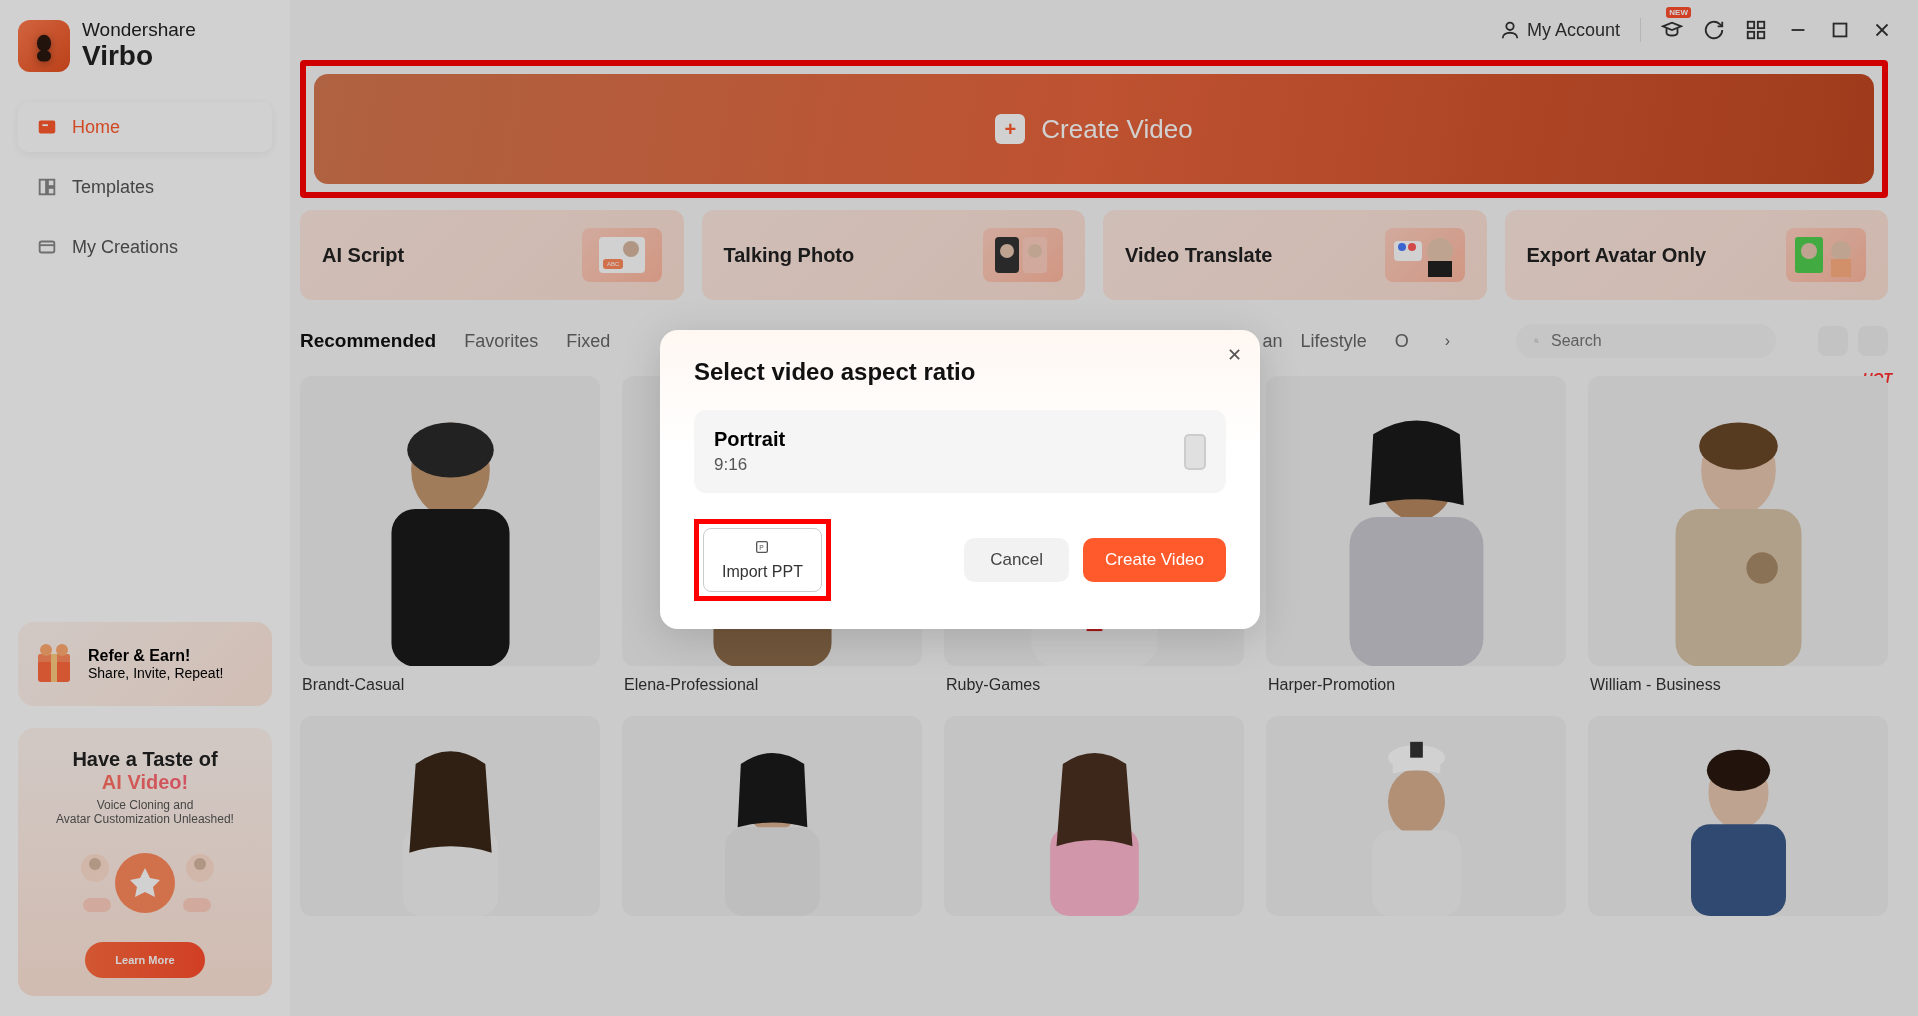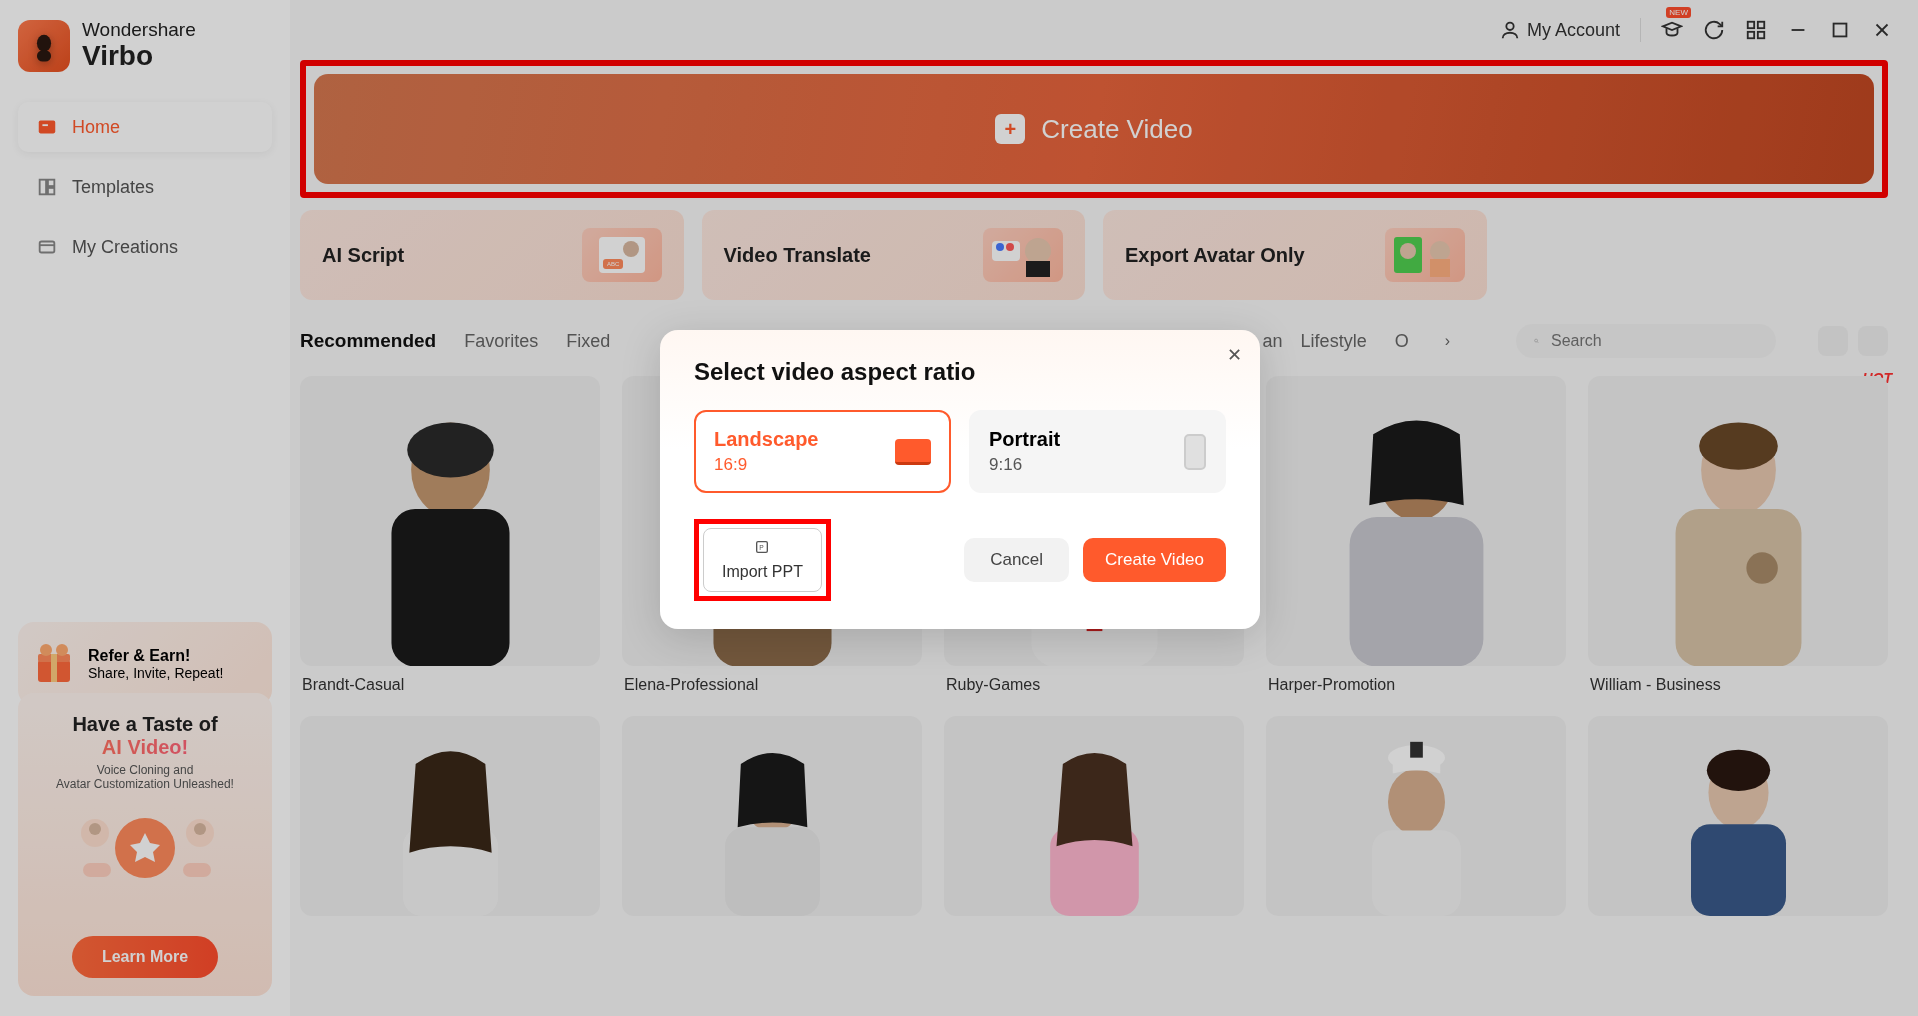--- a/index.html
+++ b/index.html
@@ -3,21 +3,21 @@
 <meta charset="utf-8">
 <style>
 * { box-sizing: border-box; margin: 0; padding: 0; font-family: -apple-system, BlinkMacSystemFont, 'Segoe UI', Arial, sans-serif; }
 body { background: #f8f8f8; width: 1918px; height: 1016px; overflow: hidden; position: relative; }
 
 
 .topbar { position: absolute; top: 0; right: 0; height: 60px; display: flex; align-items: center; gap: 20px; padding-right: 25px; }
 .topbar .account { display: flex; align-items: center; gap: 6px; color: #333; font-size: 18px; font-weight: 500; cursor: pointer; }
 .topbar .sep { width: 1px; height: 24px; background: #ddd; }
 .topbar .iconbtn { width: 22px; height: 22px; cursor: pointer; position: relative; }
-.topbar .new-badge { position: absolute; top: -12px; right: -8px; background: #ff4d2d; color: #fff; font-size: 8px; padding: 1px 3px; border-radius: 3px; font-weight: normal; }
+.topbar .new-badge { position: absolute; top: -12px; right: -8px; background: #ff4d2d; color: #fff; font-size: 8px; padding: 1px 3px; border-radius: 3px; font-weight: bold; }
 
 
 .sidebar { position: absolute; left: 0; top: 0; width: 290px; height: 100%; background: #fff; padding: 20px 18px; }
 .logo { display: flex; align-items: center; gap: 12px; margin-bottom: 30px; }
 .logo-icon { width: 52px; height: 52px; border-radius: 12px; background: linear-gradient(135deg, #ff7a4d, #e65020); display: flex; align-items: center; justify-content: center; }
 .logo-icon svg { filter: drop-shadow(0 2px 4px rgba(0,0,0,0.3)); }
 .logo-text { font-size: 21px; font-weight: 600; color: #222; line-height: 1.1; }
 .logo-text .brand { font-weight: 400; font-size: 19px; }
 .nav-item { display: flex; align-items: center; gap: 14px; padding: 14px 18px; border-radius: 10px; cursor: pointer; margin-bottom: 10px; font-size: 18px; color: #555; }
 .nav-item.active { background: #fff; color: #ff5a2c; box-shadow: 0 2px 8px rgba(0,0,0,0.06); }
@@ -26,21 +26,21 @@
 .promo1 { position: absolute; bottom: 310px; left: 18px; right: 18px; background: linear-gradient(135deg, #fff5f0, #ffe8dc); border-radius: 16px; padding: 18px 12px; display: flex; gap: 10px; align-items: center; }
 .promo1 .gift { width: 48px; height: 48px; }
 .promo1 .txt { font-size: 14px; }
 .promo1 .txt b { font-size: 16px; display: block; }
 
 .promo2 { position: absolute; bottom: 20px; left: 18px; right: 18px; background: linear-gradient(180deg, #fff5f0, #ffe5d8); border-radius: 16px; padding: 20px 12px 18px; text-align: center; }
 .promo2 .t1 { font-size: 20px; font-weight: 700; color: #222; }
 .promo2 .t2 { font-size: 20px; font-weight: 700; background: linear-gradient(90deg, #ff7a4d, #ff5a8c); -webkit-background-clip: text; color: transparent; }
 .promo2 .sub { font-size: 12px; color: #555; margin: 4px 0 12px; }
 .promo2 .illus { height: 90px; position: relative; margin-bottom: 14px; }
-.promo2 button { background: linear-gradient(90deg, #ff6a3c, #ff4d2d); color: #fff; border: none; padding: 12px 30px; border-radius: 24px; font-size: 16px; font-weight: 600; cursor: pointer; margin-top: 29px; }
+.promo2 button { background: linear-gradient(90deg, #ff6a3c, #ff4d2d); color: #fff; border: none; padding: 12px 30px; border-radius: 24px; font-size: 11px; font-weight: 600; cursor: pointer; }
 
 
 .main { position: absolute; left: 290px; top: 60px; right: 0; bottom: 0; padding: 0 30px 20px 10px; }
 
 .create-wrap { border: 6px solid #ff0000; border-radius: 4px; padding: 8px; margin-bottom: 12px; }
 .create-btn { height: 110px; background: linear-gradient(100deg, #d67850, #e8643c, #c24822); border-radius: 14px; display: flex; align-items: center; justify-content: center; gap: 16px; cursor: pointer; color: #fff; font-size: 26px; font-weight: 500; }
 .create-btn .plus-icon { width: 30px; height: 30px; background: #fff; border-radius: 6px; display: flex; align-items: center; justify-content: center; position: relative; }
 .create-btn .plus-icon::before { content: '+'; color: #ff5a2c; font-size: 20px; font-weight: bold; }
 
 .feature-row { display: grid; grid-template-columns: repeat(4, 1fr); gap: 18px; margin-bottom: 24px; }
@@ -216,20 +216,31 @@
       <div class="thumb">
           <svg width="50" height="40" viewBox="0 0 50 40">
             <rect x="2" y="2" width="46" height="36" rx="4" fill="#fff"></rect>
             <circle cx="34" cy="14" r="8" fill="#d8b8a0"></circle>
             <rect x="6" y="24" width="20" height="10" rx="3" fill="#ff8a5c"></rect>
             <text x="10" y="31" font-size="6" fill="#fff">ABC</text>
           </svg>
         </div>
     </div>
     <div class="feature-card">
+      <span>Talking Photo</span>
+      <div class="thumb">
+          <svg width="60" height="44" viewBox="0 0 60 44">
+            <rect x="2" y="4" width="24" height="36" rx="4" fill="#333"></rect>
+            <circle cx="14" cy="18" r="7" fill="#e8c8b0"></circle>
+            <rect x="30" y="4" width="24" height="36" rx="4" fill="#ffd0c0"></rect>
+            <circle cx="42" cy="18" r="7" fill="#e8c8b0"></circle>
+          </svg>
+        </div>
+    </div>
+    <div class="feature-card">
       <span>Video Translate</span>
       <div class="thumb">
           <svg width="70" height="44" viewBox="0 0 70 44">
             <circle cx="50" cy="18" r="13" fill="#e8c8b0"></circle>
             <rect x="38" y="28" width="24" height="16" fill="#222"></rect>
             <rect x="4" y="8" width="28" height="20" rx="4" fill="#fff"></rect>
             <circle cx="12" cy="14" r="4" fill="#4a7aff"></circle>
             <circle cx="22" cy="14" r="4" fill="#ff5a5a"></circle>
           </svg>
         </div>
@@ -372,27 +383,20 @@
         </div>
     </div>
   </div>
 </div>
 
 <div class="overlay"></div>
 <div class="modal">
   <div class="close">✕</div>
   <h2>Select video aspect ratio</h2>
   <div class="ratio-row">
-    <div class="ratio-card selected">
-      <div>
-        <div class="lbl">Landscape</div>
-        <div class="r">16:9</div>
-      </div>
-      <div class="ratio-icon-land"></div>
-    </div>
     <div class="ratio-card">
       <div>
         <div class="lbl">Portrait</div>
         <div class="r">9:16</div>
       </div>
       <div class="ratio-icon-port"></div>
     </div>
   </div>
   <div class="modal-footer">
     <div class="import-wrap">

